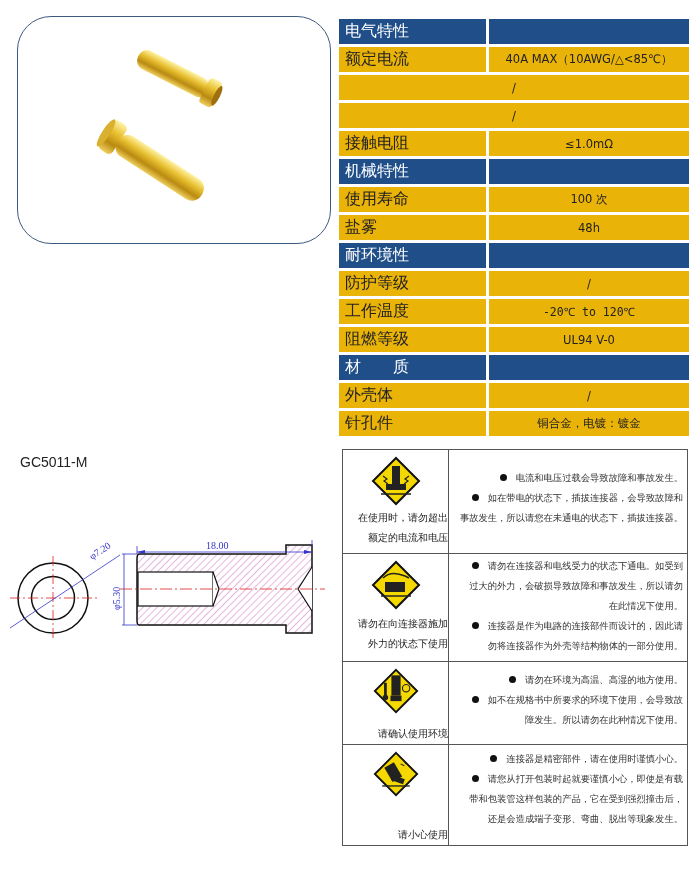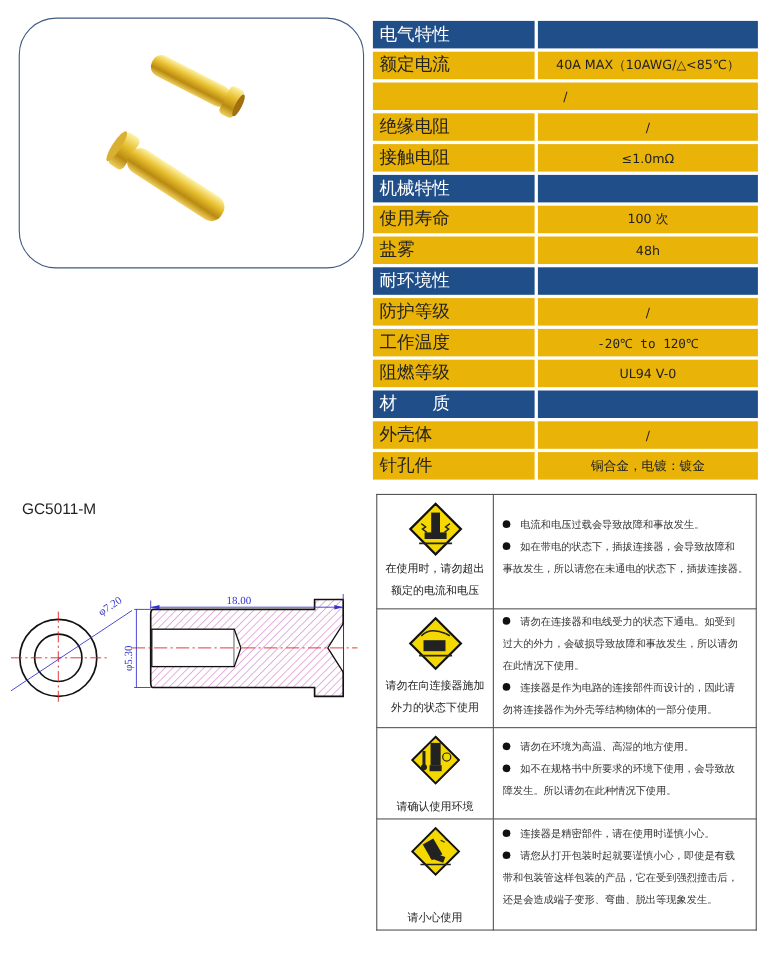--- a/index.html
+++ b/index.html
@@ -19,21 +19,21 @@
   .spec-row.data .c1, .spec-row.data .c2 { background: #eab308; }
   .mono { font-family: "DejaVu Sans Mono", "Liberation Mono", monospace; font-size: 11px; }
 
   .model-label { position: absolute; left: 20px; top: 454px; font-size: 14px; color: #222;
                  font-family: "Liberation Sans", sans-serif; }
 
   .drawing { position: absolute; left: 0; top: 520px; width: 340px; height: 120px; }
 
   
   .warn-table { position: absolute; left: 342px; top: 449px; width: 346px; border-collapse: collapse; }
-  .warn-table td { border: 1.3px solid #555; vertical-align: top; }
+  .warn-table td { border: 1.3px solid #555; vertical-align: top; text-align: right; }
   .warn-left { width: 105px; text-align: center; font-size: 10px; line-height: 20px; padding: 0; }
   .warn-right { font-family: "DejaVu Serif", "Liberation Serif", serif; font-size: 9.3px;
                 line-height: 20px; padding: 8px 4px 4px 8px; color: #333; }
   .warn-icon { display: block; margin: 6px auto 2px; }
   .bullet-line { display: block; }
   .bullet-dot { display: inline-block; width: 7px; height: 7px; background: #111; border-radius: 50%;
                 margin-right: 9px; vertical-align: middle; position: relative; top: -1px; }
 </style>
 </head>
 <body>
@@ -70,21 +70,20 @@
       <div class="c2"></div>
   </div>
   <div class="spec-row data">
     <div class="c1">额定电流</div>
     <div class="c2">40A MAX（10AWG/△&lt;85℃）</div>
   </div>
   <div class="spec-row data">
     <div class="c2">/</div>
   </div>
   <div class="spec-row data">
-    <div class="c1">绝缘电阻</div>
     <div class="c2">/</div>
   </div>
   <div class="spec-row data">
     <div class="c1">接触电阻</div>
     <div class="c2">≤1.0mΩ</div>
   </div>
 
   <div class="spec-row header">
     <div class="c1">机械特性</div>
       <div class="c2"></div>

